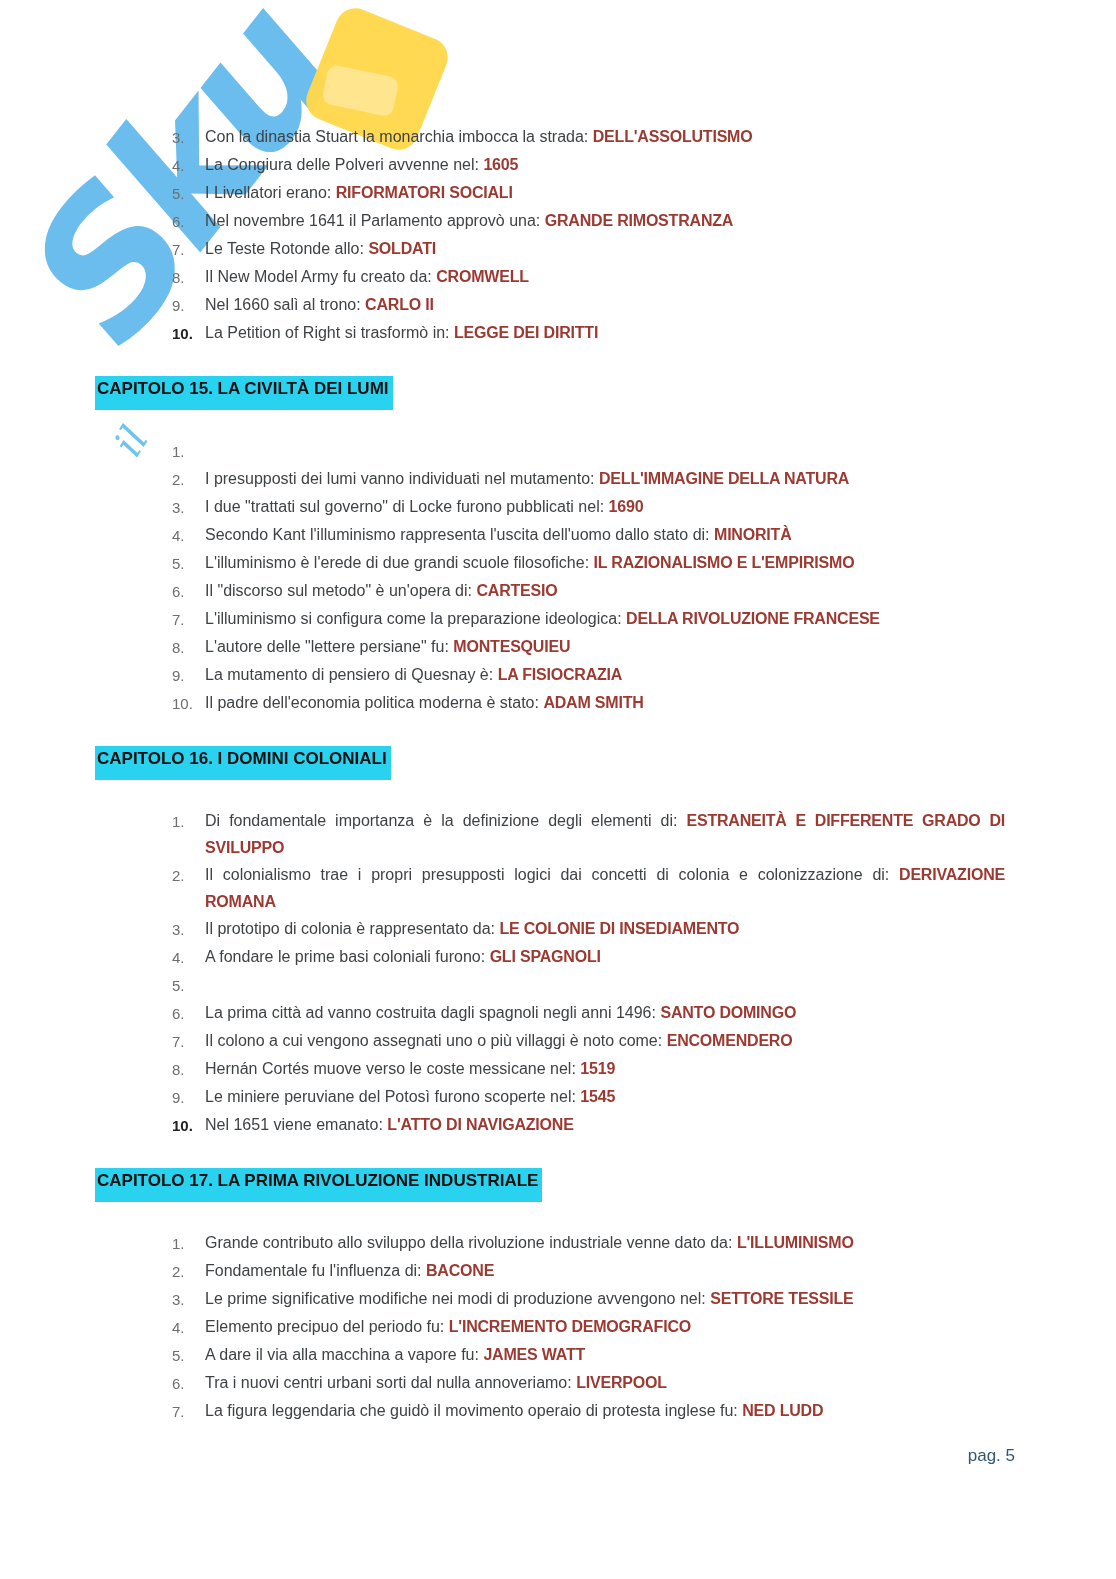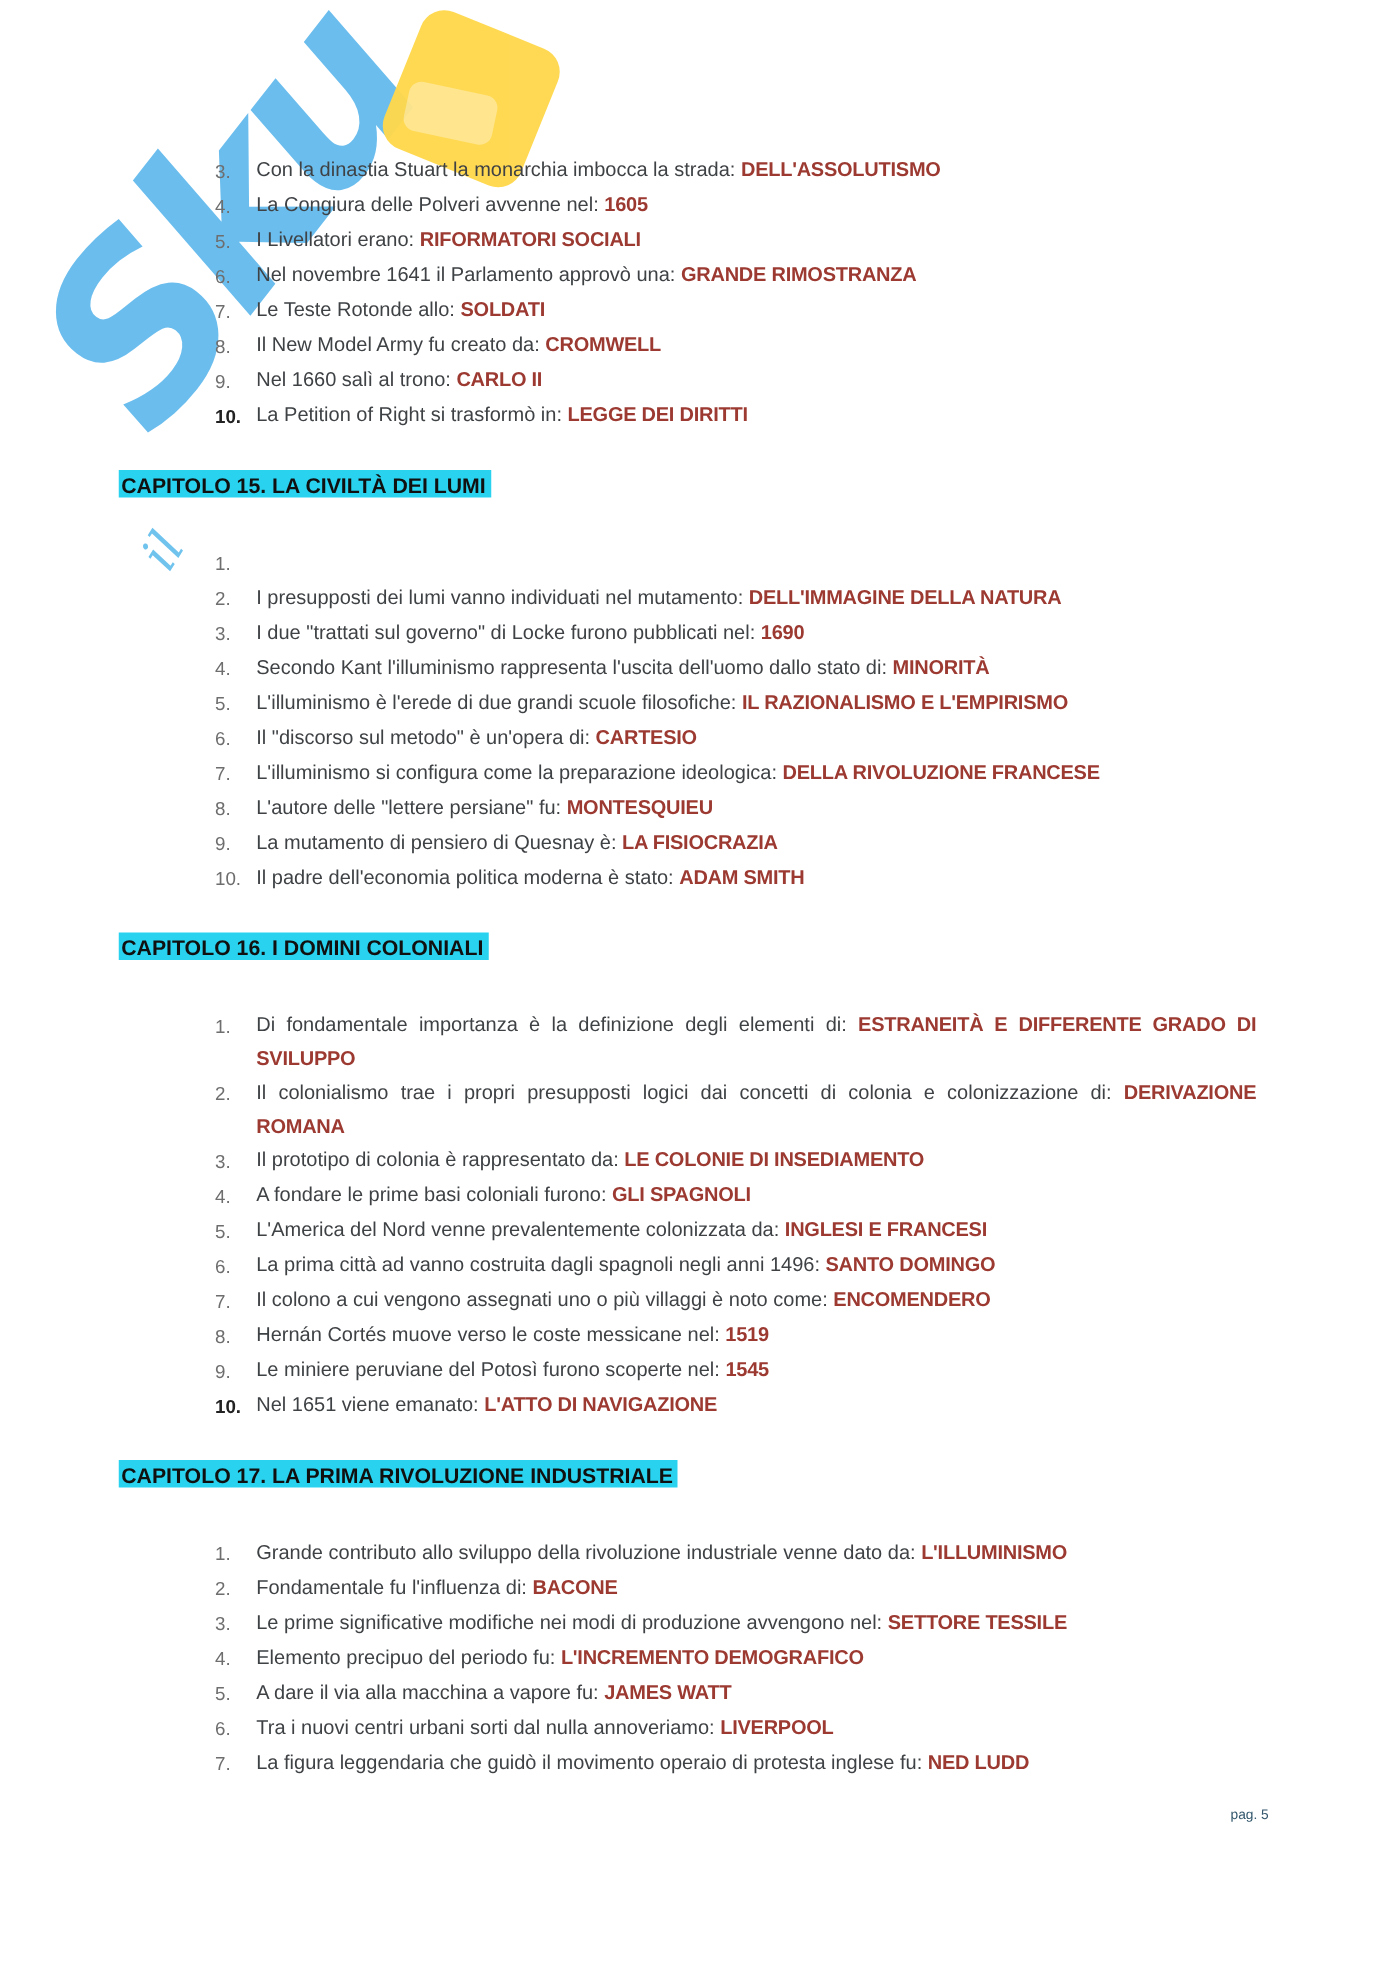--- a/index.html
+++ b/index.html
@@ -35,39 +35,39 @@
     transform:rotate(-58deg);
   }
   
   .content { position:relative; z-index:1; padding:123px 111px 0 95px; }
   .chapter {
     margin:30px 0 36px; font-size:17px; font-weight:bold;
     color:var(--heading_text,#101010); letter-spacing:0;
   }
   .chapter .hl {
     background:var(--highlight,#29d3ef);
-    padding:3px 4px 0 2px; line-height:24px;
+    padding:3px 4px 12px 2px; line-height:24px;
   }
   .item { display:flex; padding-left:77px; }
   .num {
     flex:0 0 33px; font-size:15px; line-height:27px; padding-top:1px;
     color:var(--number,#6e6e6e);
   }
   .num.nb { font-weight:bold; color:#222222; }
   .text {
     flex:1; text-align:justify; font-size:16px; line-height:27px;
     color:var(--question,#3f4245);
   }
   .a {
     font-weight:bold; color:var(--answer,#9c3a32); letter-spacing:-0.2px;
   }
   
   .footer {
     position:absolute; z-index:1; right:101px; top:1446px;
-    font-size:11px; color:var(--footer,#33576d);
+    font-size:17px; color:var(--footer,#33576d);
   }
 </style>
 </head>
 <body>
 
 <div class="page">
 
   <div class="watermark">
     <div class="wm-big">Sku</div>
     <div class="wm-square"></div>
@@ -164,21 +164,20 @@
         <div class="item">
           <span class="num">3.</span>
           <div class="text"><span class="q">Il prototipo di colonia è rappresentato da:</span> <span class="a">LE COLONIE DI INSEDIAMENTO</span></div>
         </div>
         <div class="item">
           <span class="num">4.</span>
           <div class="text"><span class="q">A fondare le prime basi coloniali furono:</span> <span class="a">GLI SPAGNOLI</span></div>
         </div>
         <div class="item">
           <span class="num">5.</span>
-          <div class="text"><span class="q">L'America del Nord venne prevalentemente colonizzata da:</span> <span class="a">INGLESI E FRANCESI</span></div>
         </div>
         <div class="item">
           <span class="num">6.</span>
           <div class="text"><span class="q">La prima città ad vanno costruita dagli spagnoli negli anni 1496:</span> <span class="a">SANTO DOMINGO</span></div>
         </div>
         <div class="item">
           <span class="num">7.</span>
           <div class="text"><span class="q">Il colono a cui vengono assegnati uno o più villaggi è noto come:</span> <span class="a">ENCOMENDERO</span></div>
         </div>
         <div class="item">

